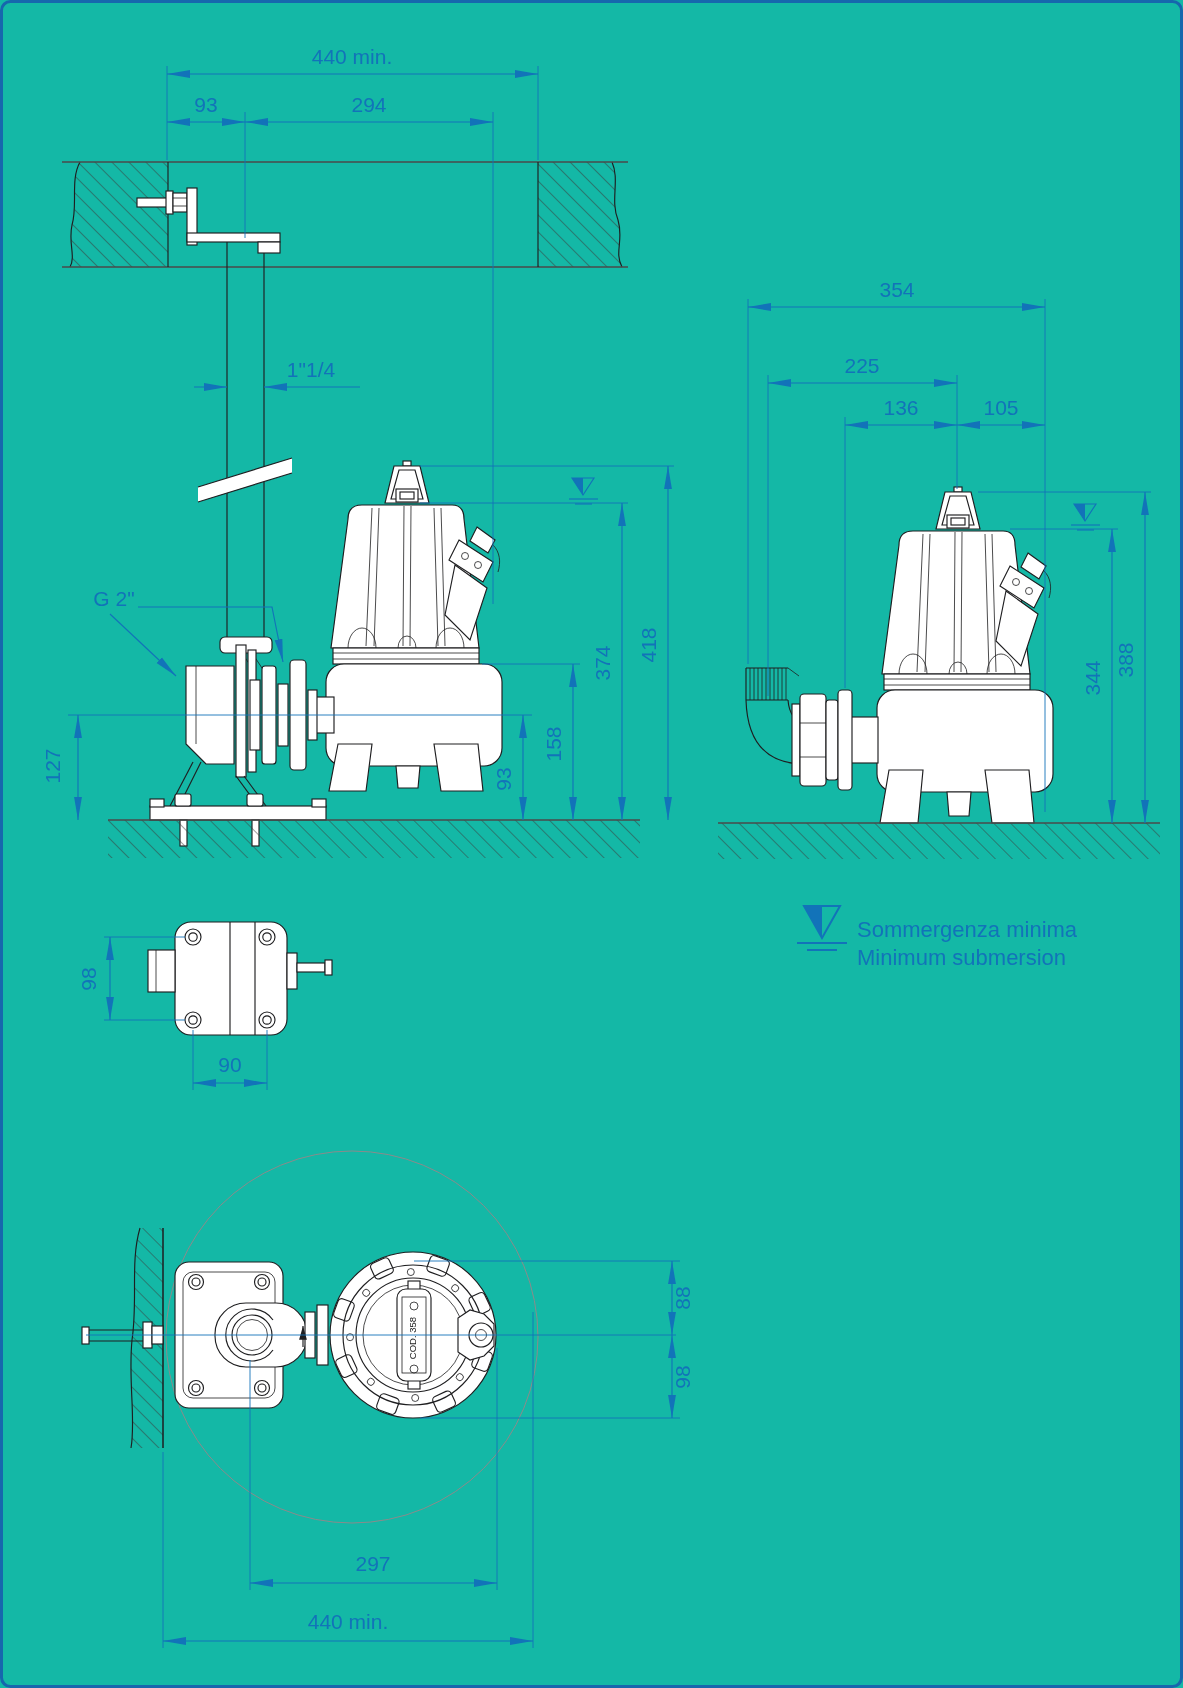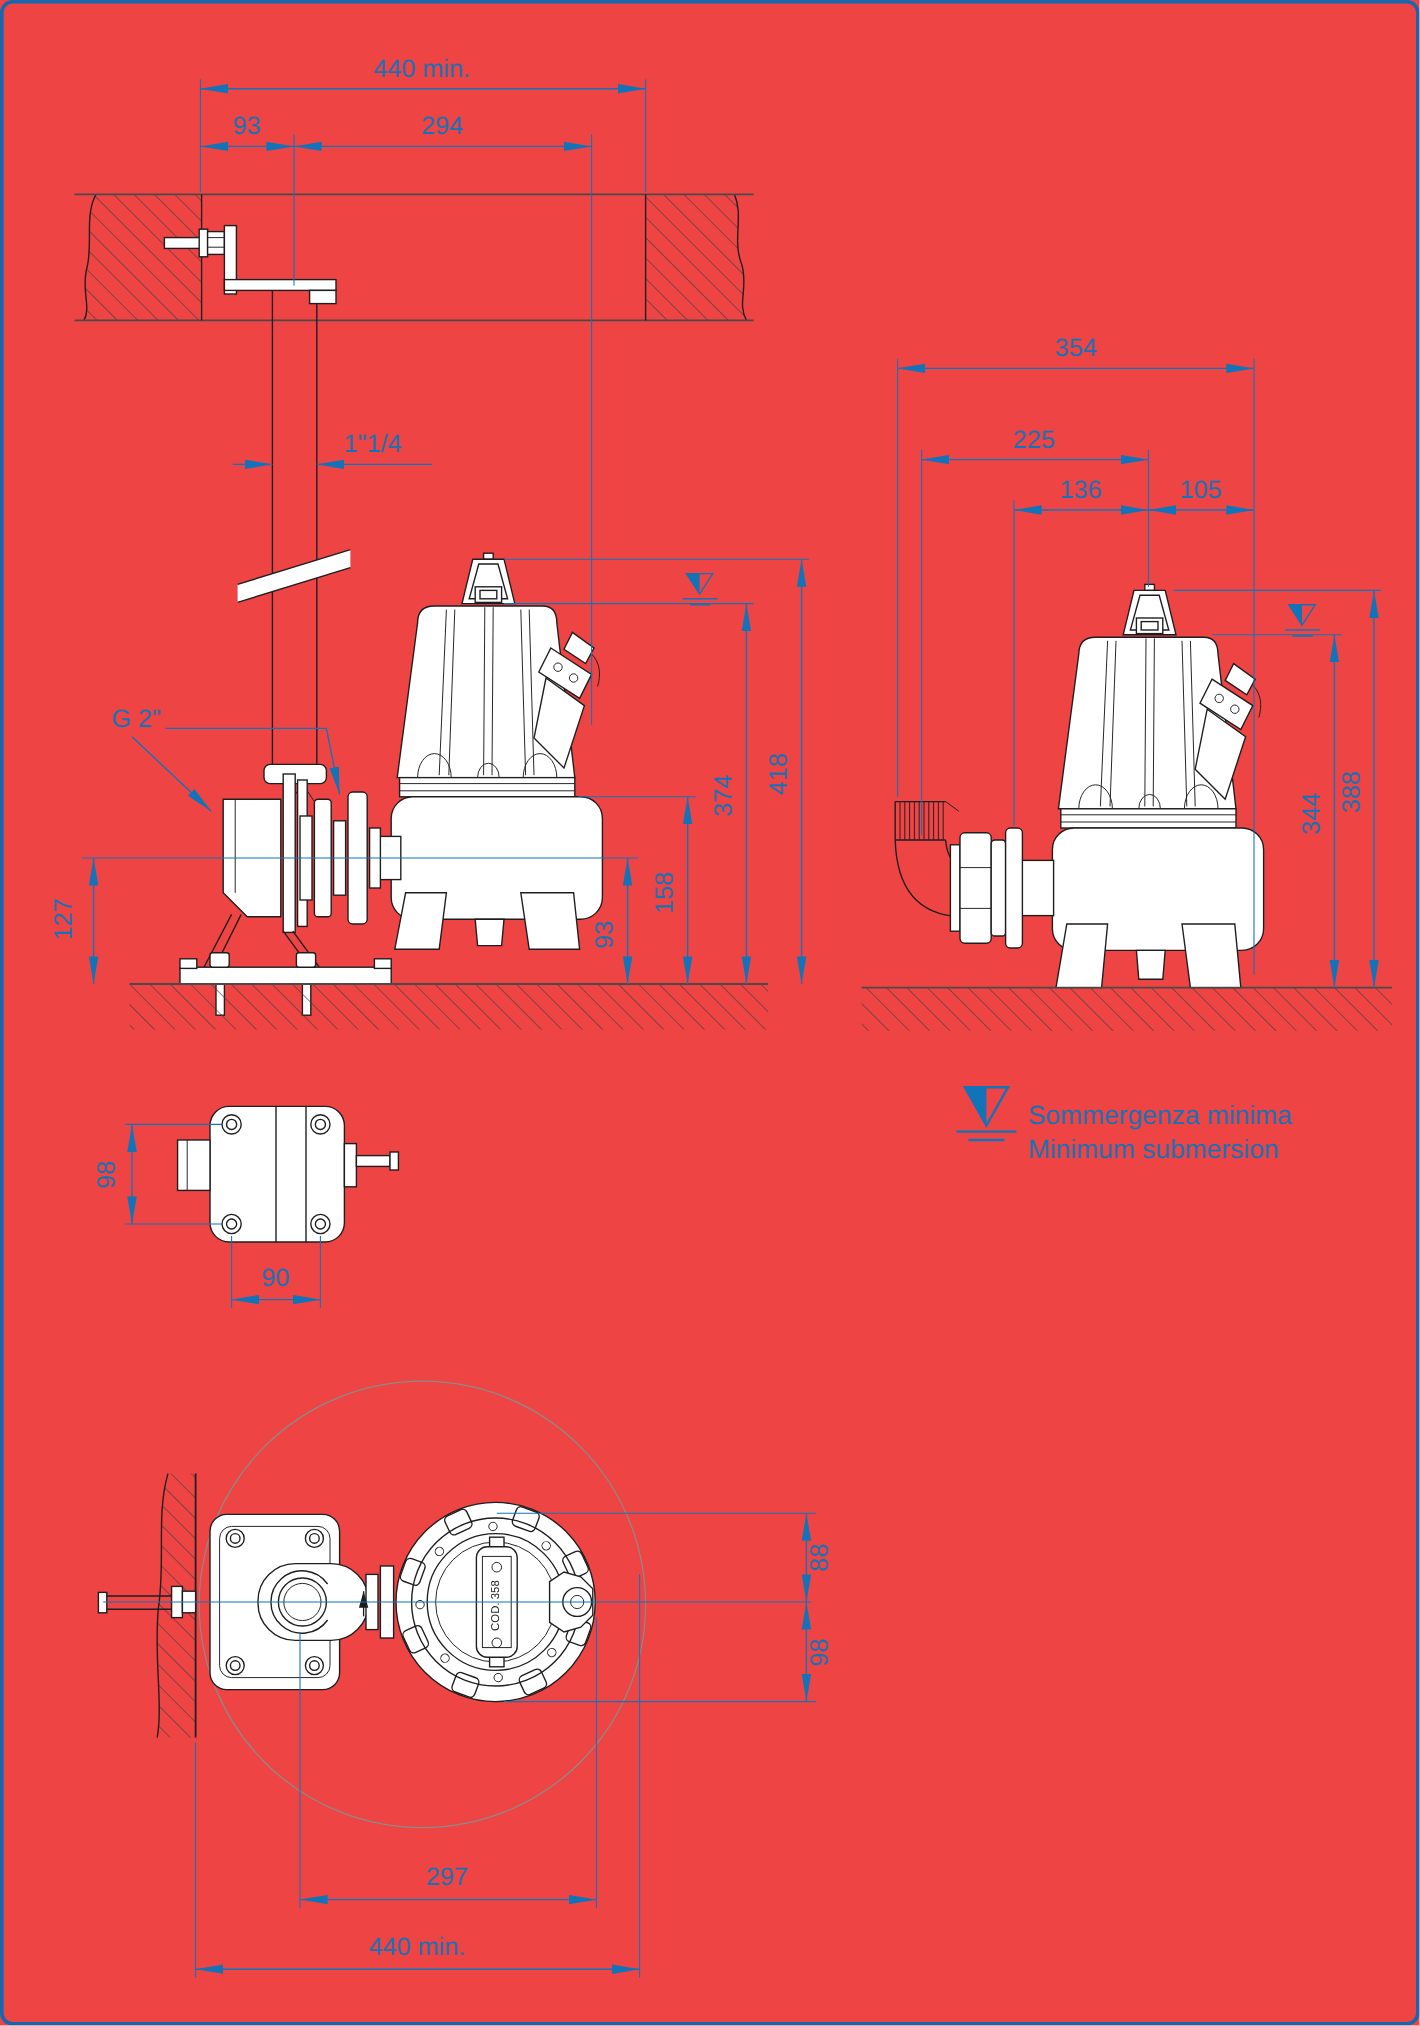--- a/index.html
+++ b/index.html
@@ -1,16 +1,16 @@
 <!DOCTYPE html>
 <html><head>
 <meta charset="utf-8">
 <style>
   html,body{margin:0;padding:0;background:#fff;}
-  #stage{position:relative;width:1183px;height:1688px;background:#ef4444;overflow:hidden;}
+  #stage{position:relative;width:1183px;height:1688px;background:#14b8a6;overflow:hidden;}
   svg{position:absolute;left:0;top:0;}
   text{font-family:"Liberation Sans",sans-serif;fill:#1273b9;}
   .dimtxt{font-size:21px;}
   .legtxt{font-size:22px;}
   .lbltxt{font-size:9.5px;fill:#222;}
   .blk{stroke:#1e1e20;fill:none;stroke-width:1.15;}
   .blkf{stroke:#1e1e20;fill:#ffffff;stroke-width:1.15;}
   .thin{stroke-width:0.8;}
   .thick{stroke-width:1.5;}
   .gray{stroke:#4a4a4a;stroke-width:1.6;fill:none;}

